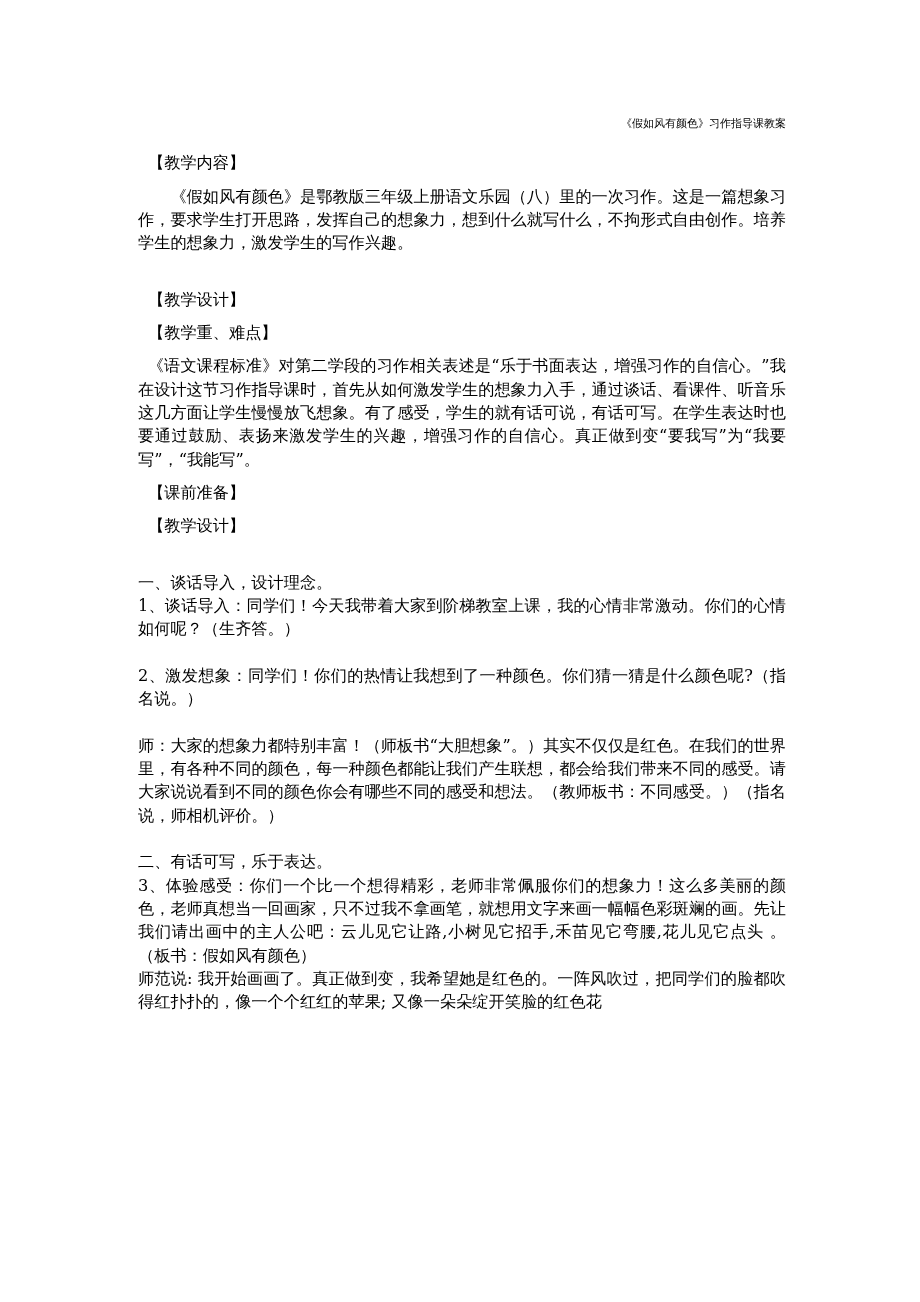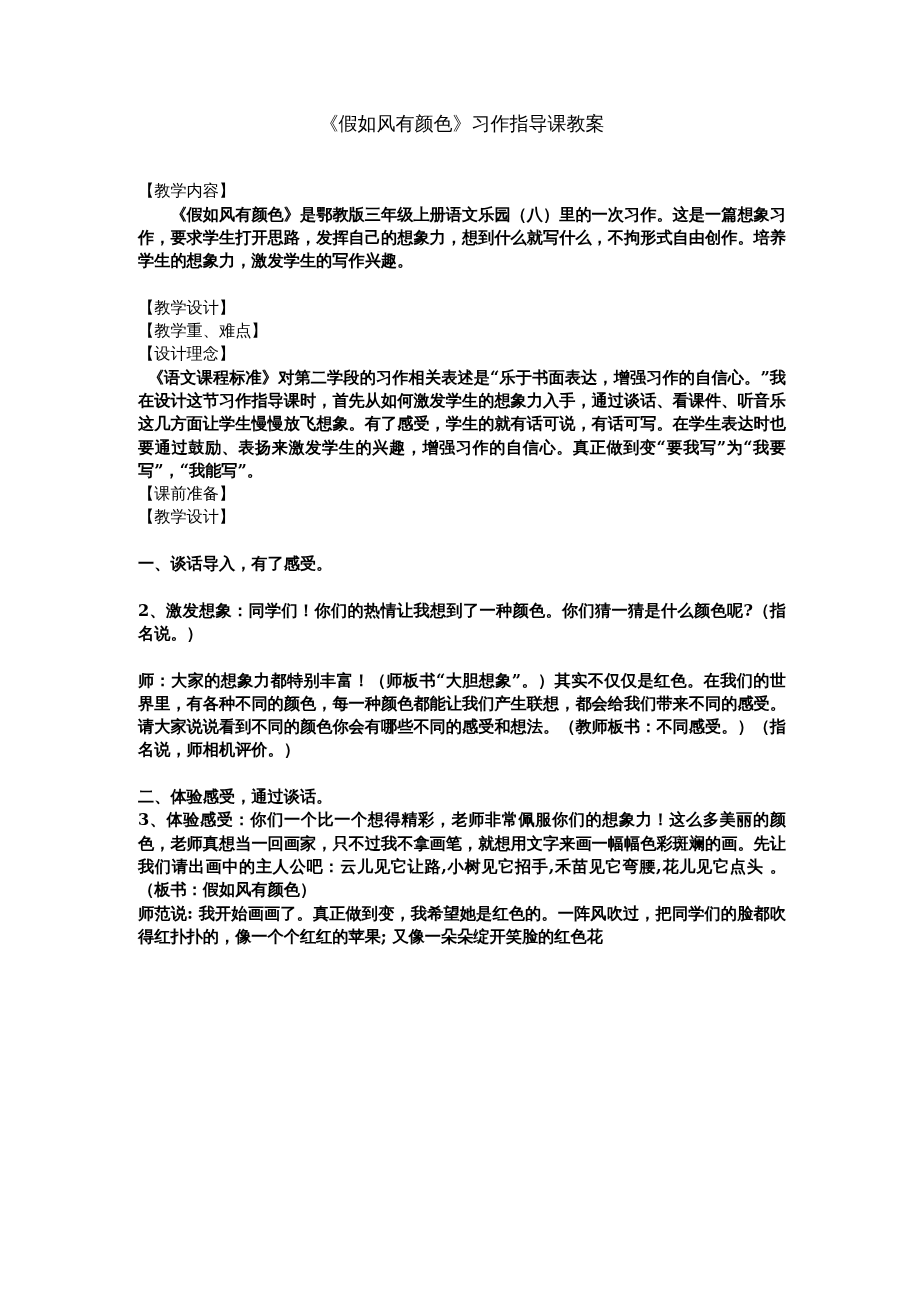--- a/index.html
+++ b/index.html
@@ -3,55 +3,55 @@
 <meta charset="utf-8">
 <style>
   html, body { margin: 0; padding: 0; background: #ffffff; }
   body { width: 920px; height: 1302px; position: relative; overflow: hidden; }
   .page {
     position: absolute; left: 138px; top: 112px; width: 648px;
     font-family: "DejaVu Serif", "Liberation Serif", serif;
     font-size: 16.2px; line-height: 23.3px; color: #000;
     text-align: justify;
   }
-  .title { text-align: center; margin: 0 0 44px 0; font-size: 19px; }
-  .p { margin: 0; font-weight: bold; }
-  .head { margin: 0; }
+  .title { text-align: right; margin: 0 0 16px 0; font-size: 11px; }
+  .p { margin: 0; }
+  .head { margin: 10px; }
   .indent2 { text-indent: 2em; }
   .indent1 { text-indent: 0.6em; }
   .gap { height: 23.3px; }
 </style>
 </head>
 <body>
 
 <div class="page">
   <div class="title">《假如风有颜色》习作指导课教案</div>
 
   <p class="head">【教学内容】</p>
   <p class="p indent2">《假如风有颜色》是鄂教版三年级上册语文乐园（八）里的一次习作。这是一篇想象习作，要求学生打开思路，发挥自己的想象力，想到什么就写什么，不拘形式自由创作。培养学生的想象力，激发学生的写作兴趣。</p>
   <div class="gap"></div>
 
   <p class="head">【教学设计】</p>
 
   <p class="head">【教学重、难点】</p>
 
-  <p class="head">【设计理念】</p>
   <p class="p indent1">《语文课程标准》对第二学段的习作相关表述是“乐于书面表达，增强习作的自信心。”我在设计这节习作指导课时，首先从如何激发学生的想象力入手，通过谈话、看课件、听音乐这几方面让学生慢慢放飞想象。有了感受，学生的就有话可说，有话可写。在学生表达时也要通过鼓励、表扬来激发学生的兴趣，增强习作的自信心。真正做到变“要我写”为“我要写”，“我能写”。</p>
 
   <p class="head">【课前准备】</p>
 
 
   <p class="head">【教学设计】</p>
   <div class="gap"></div>
 
-  <p class="p">一、谈话导入，有了感受。</p>
+  <p class="p">一、谈话导入，设计理念。</p>
+  <p class="p">1、谈话导入：同学们！今天我带着大家到阶梯教室上课，我的心情非常激动。你们的心情如何呢？（生齐答。）</p>
   <div class="gap"></div>
 
   <p class="p">2、激发想象：同学们！你们的热情让我想到了一种颜色。你们猜一猜是什么颜色呢?（指名说。）</p>
   <div class="gap"></div>
 
   <p class="p">师：大家的想象力都特别丰富！（师板书“大胆想象”。）其实不仅仅是红色。在我们的世界里，有各种不同的颜色，每一种颜色都能让我们产生联想，都会给我们带来不同的感受。请大家说说看到不同的颜色你会有哪些不同的感受和想法。（教师板书：不同感受。）（指名说，师相机评价。）</p>
   <div class="gap"></div>
 
-  <p class="p">二、体验感受，通过谈话。</p>
+  <p class="p">二、有话可写，乐于表达。</p>
   <p class="p">3、体验感受：你们一个比一个想得精彩，老师非常佩服你们的想象力！这么多美丽的颜色，老师真想当一回画家，只不过我不拿画笔，就想用文字来画一幅幅色彩斑斓的画。先让我们请出画中的主人公吧：云儿见它让路,小树见它招手,禾苗见它弯腰,花儿见它点头 。（板书：假如风有颜色）</p>
   <p class="p">师范说: 我开始画画了。真正做到变，我希望她是红色的。一阵风吹过，把同学们的脸都吹得红扑扑的，像一个个红红的苹果; 又像一朵朵绽开笑脸的红色花</p>
 </div>
 
 </body></html>

